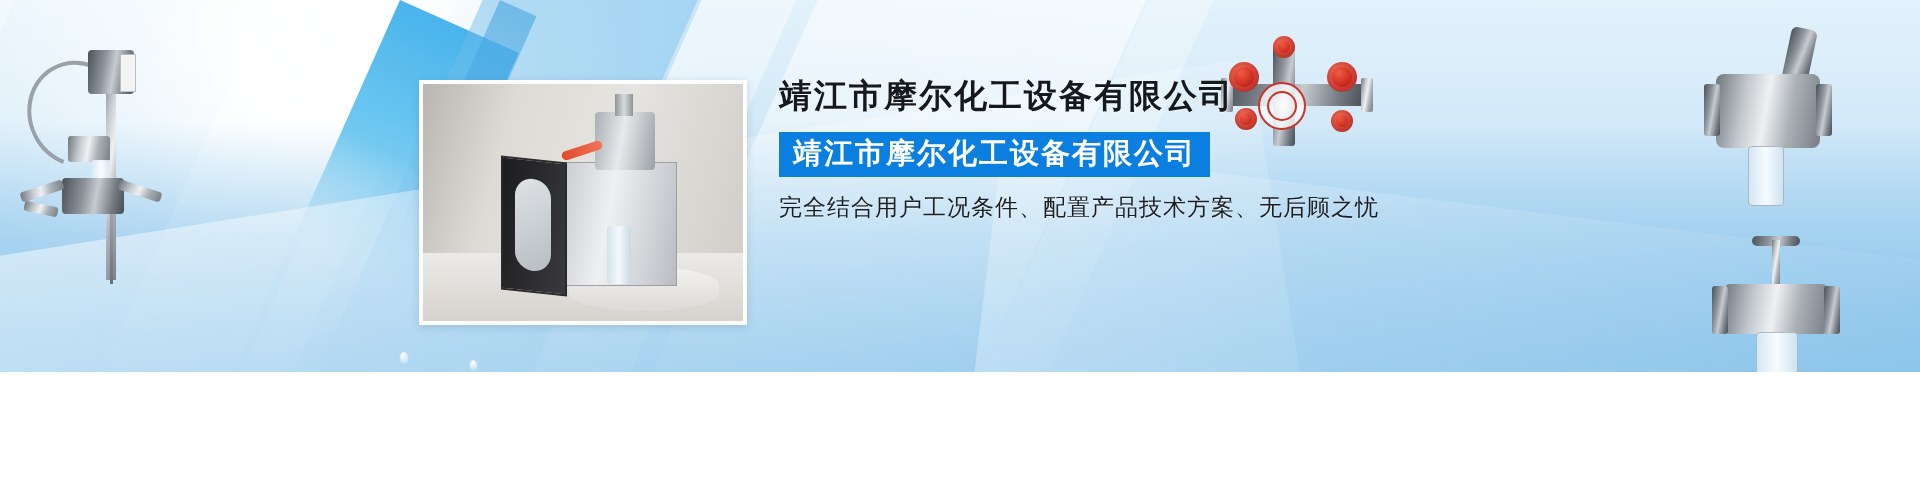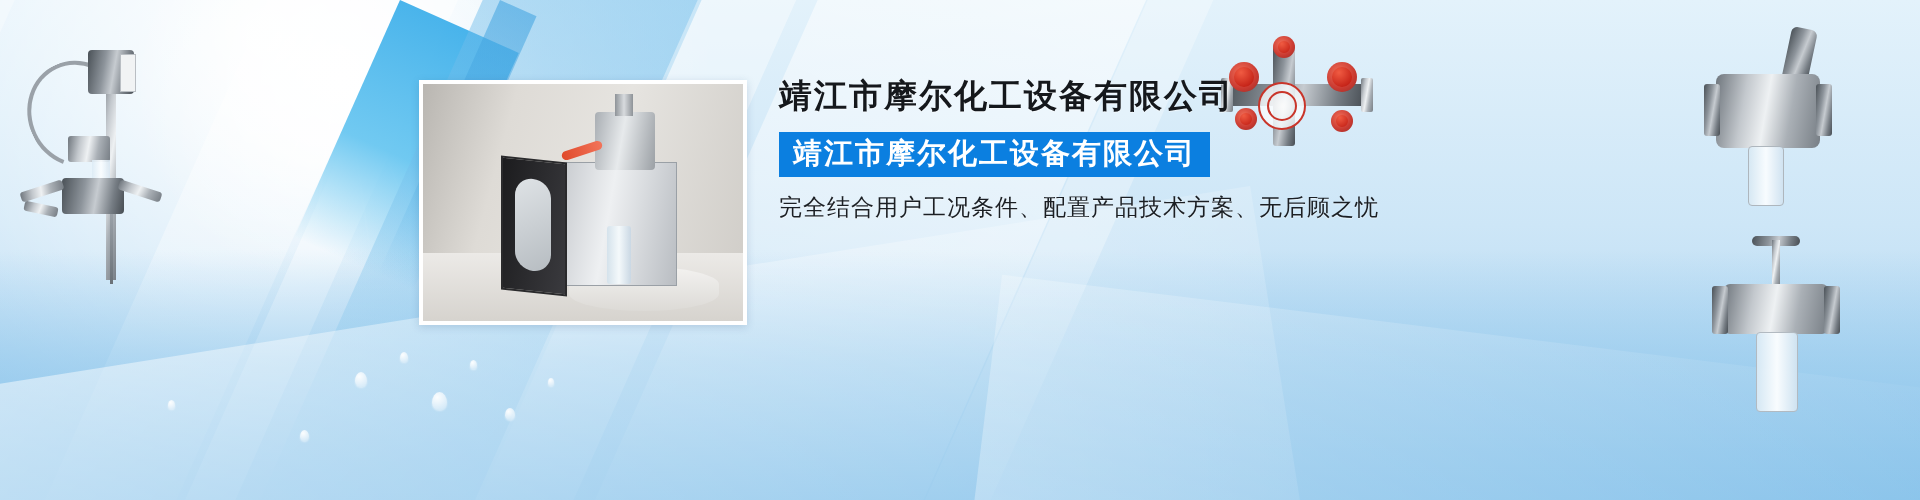--- a/index.html
+++ b/index.html
@@ -1,20 +1,20 @@
 <!DOCTYPE html>
 <html><head>
 <meta charset="utf-8">
 <style>
   html,body{margin:0;padding:0;background:#fff;}
   body{font-family:"Liberation Sans", sans-serif;}
 
   .banner{
     position:relative;
-    width:1920px;height:500px;
+    width:1920px;height:372px;
     overflow:hidden;
     background:linear-gradient(160deg,#e9f4fb 0%,#d8ecf8 18%,#cfe7f7 38%,#bfdff4 58%,#d9eefb 78%,#eaf6fd 100%);
   }
 
   
   .bg-base{
     position:absolute;inset:0;
     background:
       radial-gradient(circle at 14% 8%, rgba(255,255,255,.95) 0%, rgba(255,255,255,0) 26%),
       linear-gradient(180deg,#e3f2fb 0%,#cde6f7 45%,#bcdcf3 70%,#a9d2ef 100%);

